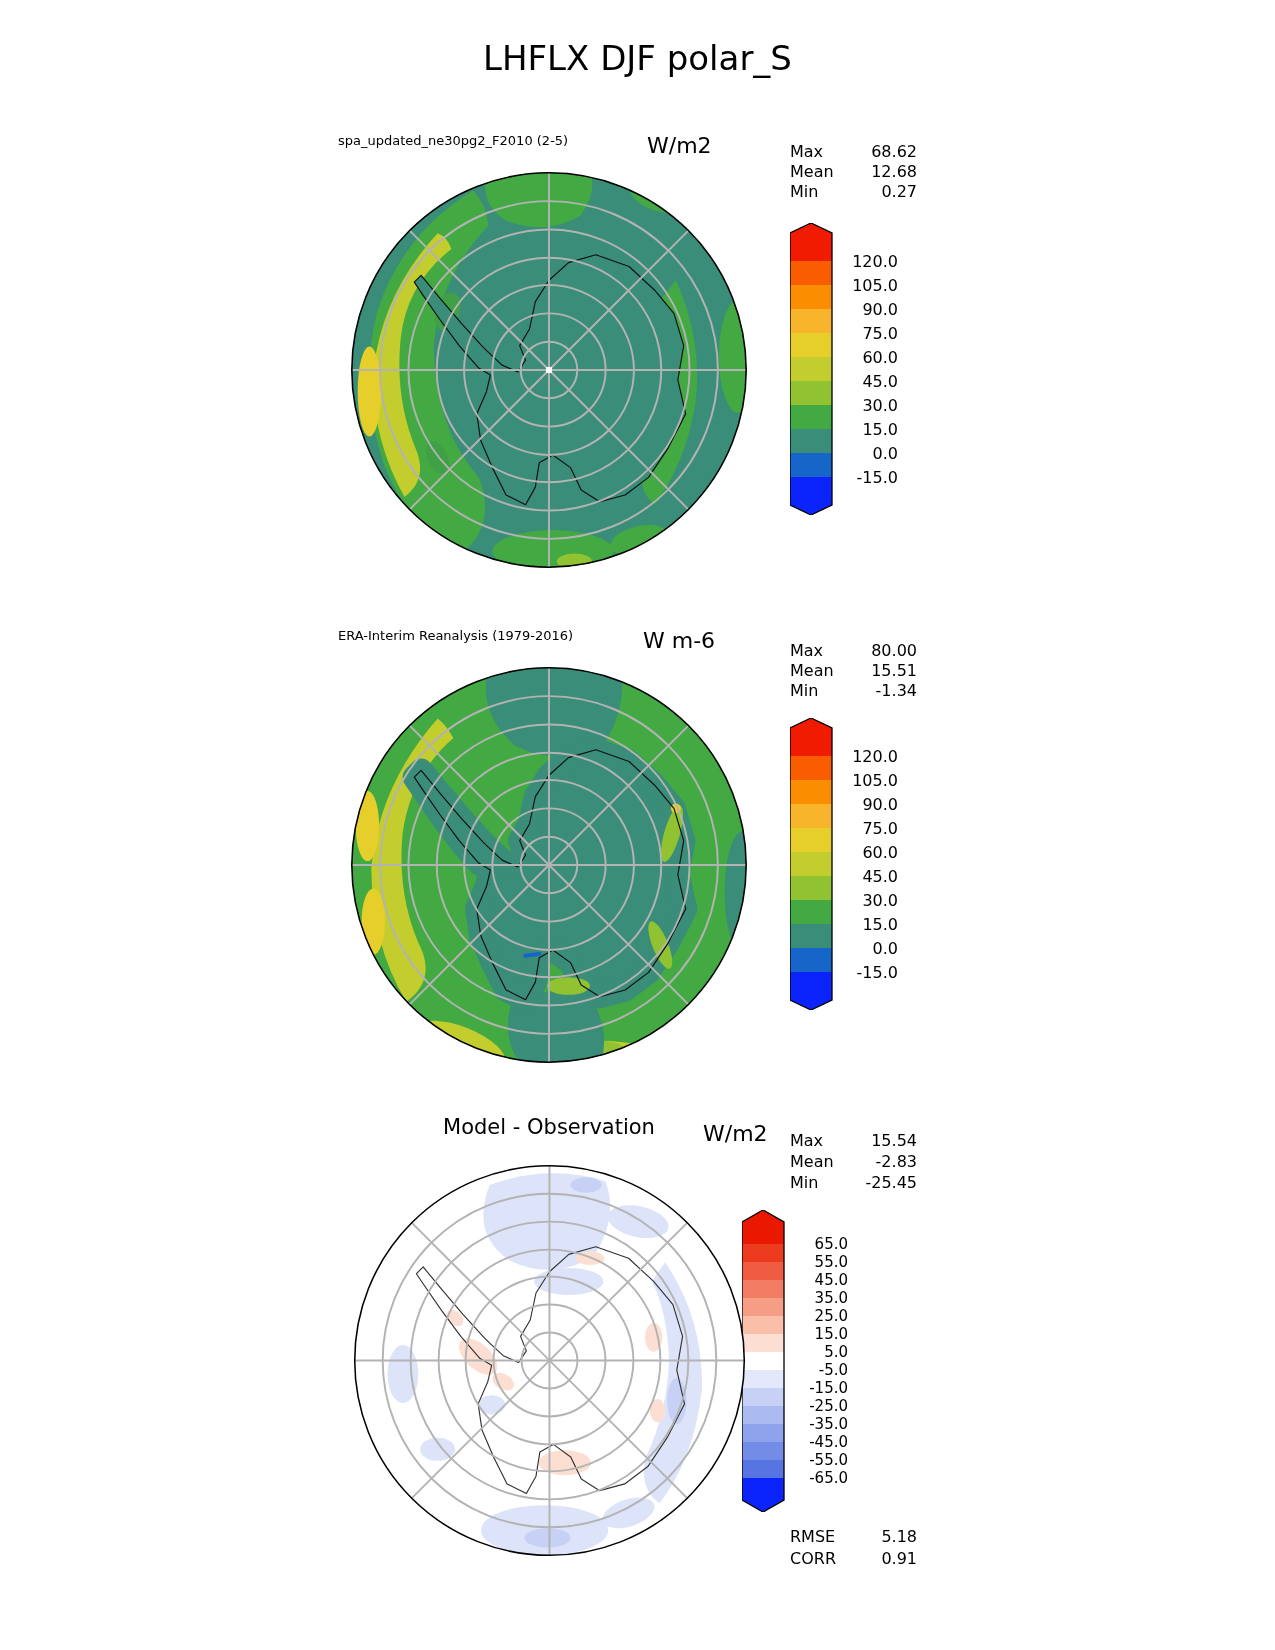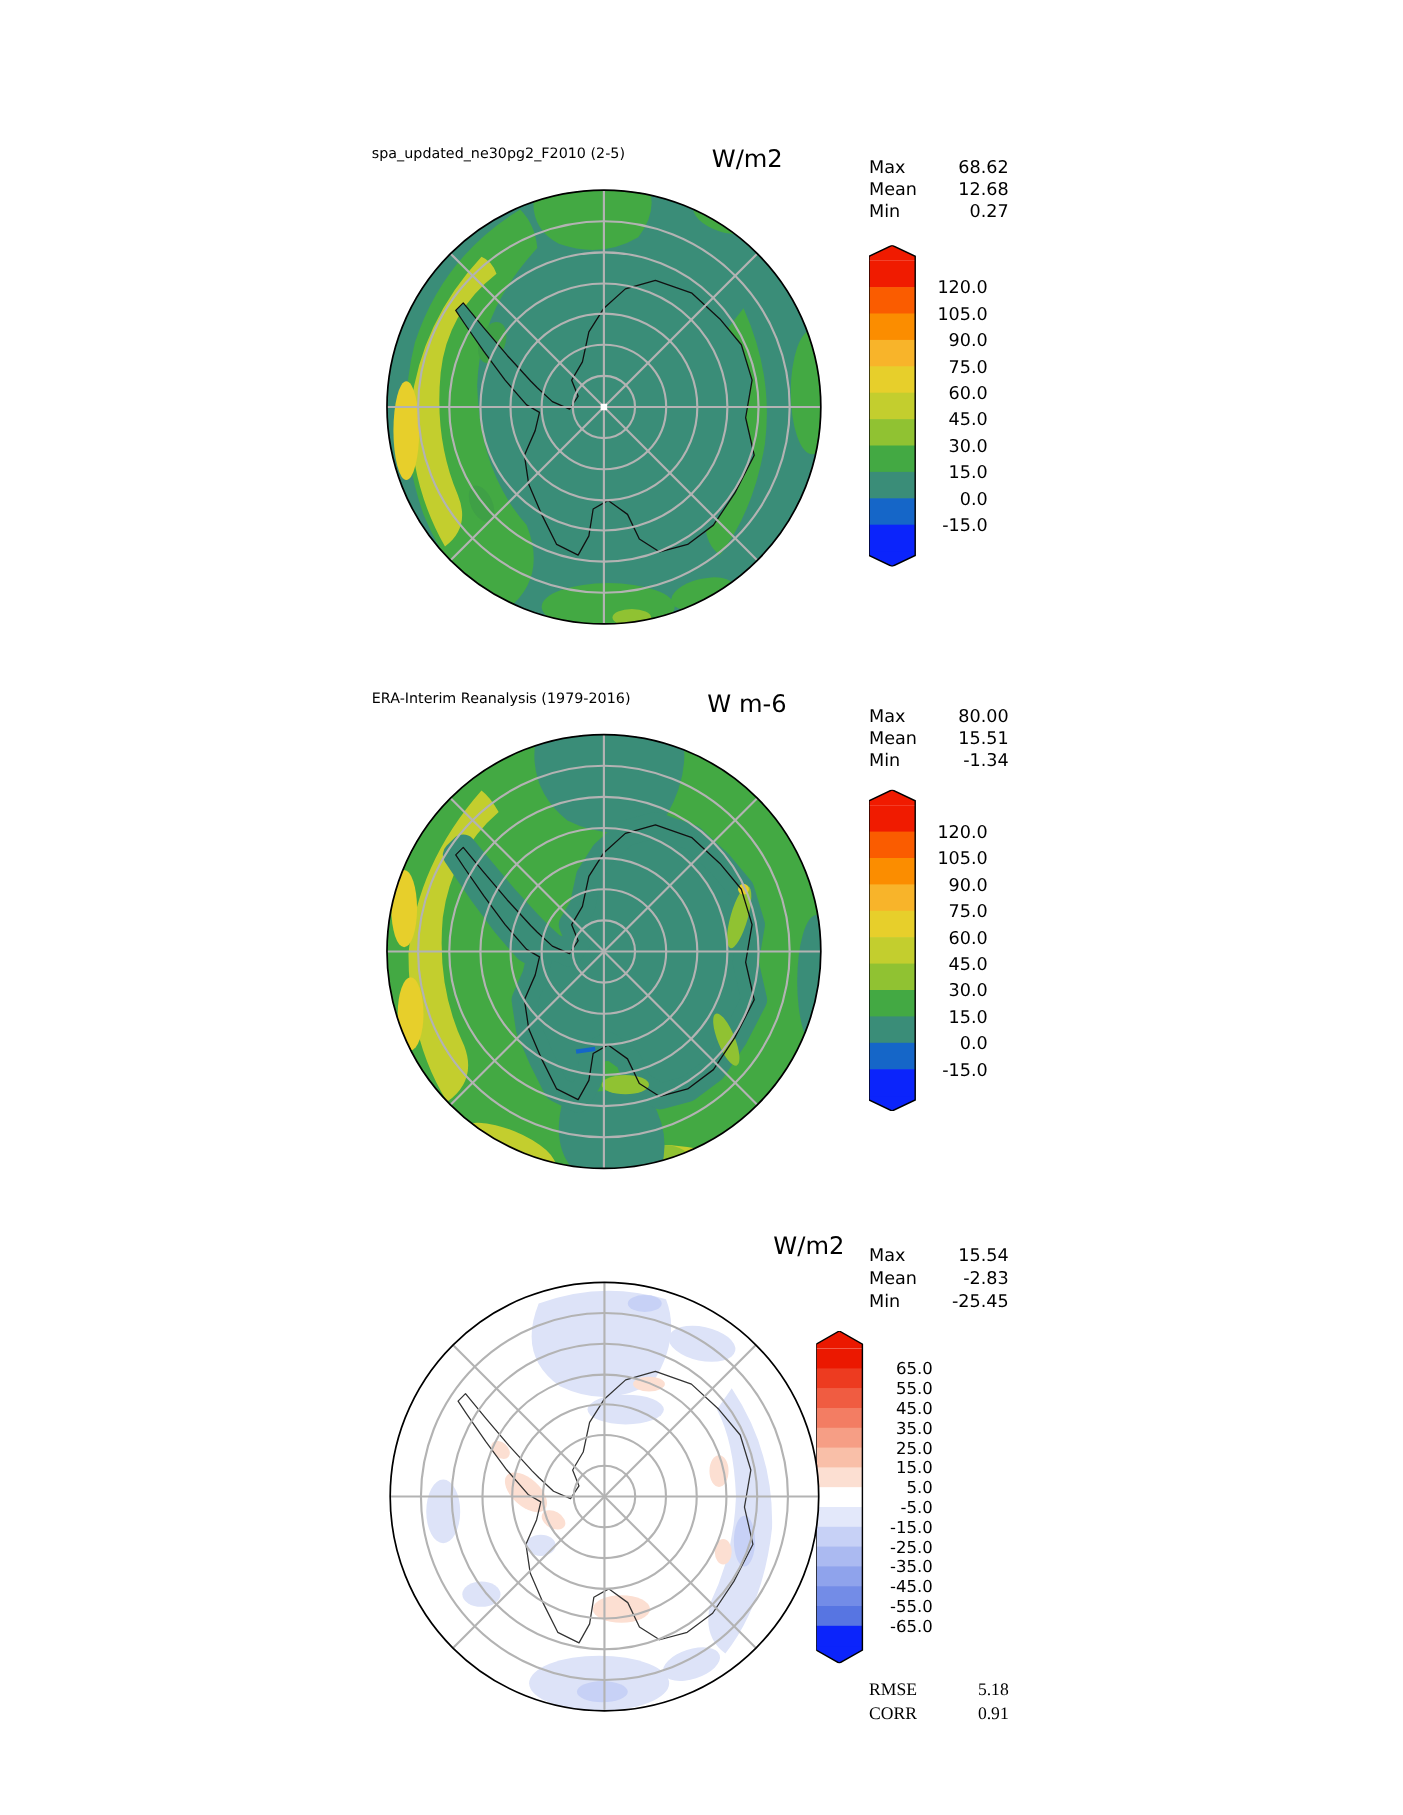--- a/index.html
+++ b/index.html
@@ -5,29 +5,30 @@
   html,body{margin:0;padding:0;background:#ffffff;}
   #fig{position:relative;width:1275px;height:1650px;background:#ffffff;
        font-family:"DejaVu Sans","Liberation Sans",sans-serif;color:#000;overflow:hidden;}
   .abs{position:absolute;}
   .main-title{left:0;top:38px;width:100%;text-align:center;font-size:34px;}
   .panel-title{font-size:13px;white-space:nowrap;}
   .units{font-size:22px;white-space:nowrap;}
   .stats{width:127px;font-size:16px;}
   .stats .row{display:flex;justify-content:space-between;line-height:20px;}
   .stats.lh21 .row{line-height:21px;}
-  .stats.lh22 .row{line-height:22px;font-family:Liberation Serif, serif;}
+  .stats.lh22 .row{line-height:22px;}
   .diff-title{font-size:21px;text-align:center;}
   svg text{font-family:"DejaVu Sans","Liberation Sans",sans-serif;}
 </style>
 </head>
 <body>
 
 <div id="fig">
 
+  <div class="abs main-title">LHFLX DJF polar_S</div>
 
   <div class="abs panel-title" style="left:338px;top:133px">spa_updated_ne30pg2_F2010 (2-5)</div>
   <div class="abs units" style="left:647px;top:133px">W/m2</div>
   <div class="abs stats" style="left:790px;top:142px">
     <div class="row">
         <span>Max</span>
         <span>68.62</span>
       </div>
     <div class="row">
         <span>Mean</span>
@@ -180,20 +181,21 @@
         <circle cx="210" cy="210" r="144"></circle>
         <circle cx="210" cy="210" r="173"></circle>
       <line x1="210" y1="8" x2="210" y2="412"></line>
         <line x1="8" y1="210" x2="412" y2="210"></line>
       <line x1="67" y1="67" x2="353" y2="353"></line>
         <line x1="67" y1="353" x2="353" y2="67"></line>
     </g>
     <circle cx="210" cy="210" r="202" fill="none" stroke="#000" stroke-width="1.6"></circle>
   </svg>
 
+  <div class="abs diff-title" style="left:344px;top:1115px;width:410px">Model - Observation</div>
   <div class="abs units" style="left:703px;top:1121px">W/m2</div>
   <div class="abs stats lh21" style="left:790px;top:1130px">
     <div class="row">
         <span>Max</span>
         <span>15.54</span>
       </div>
     <div class="row">
         <span>Mean</span>
         <span>-2.83</span>
       </div>

